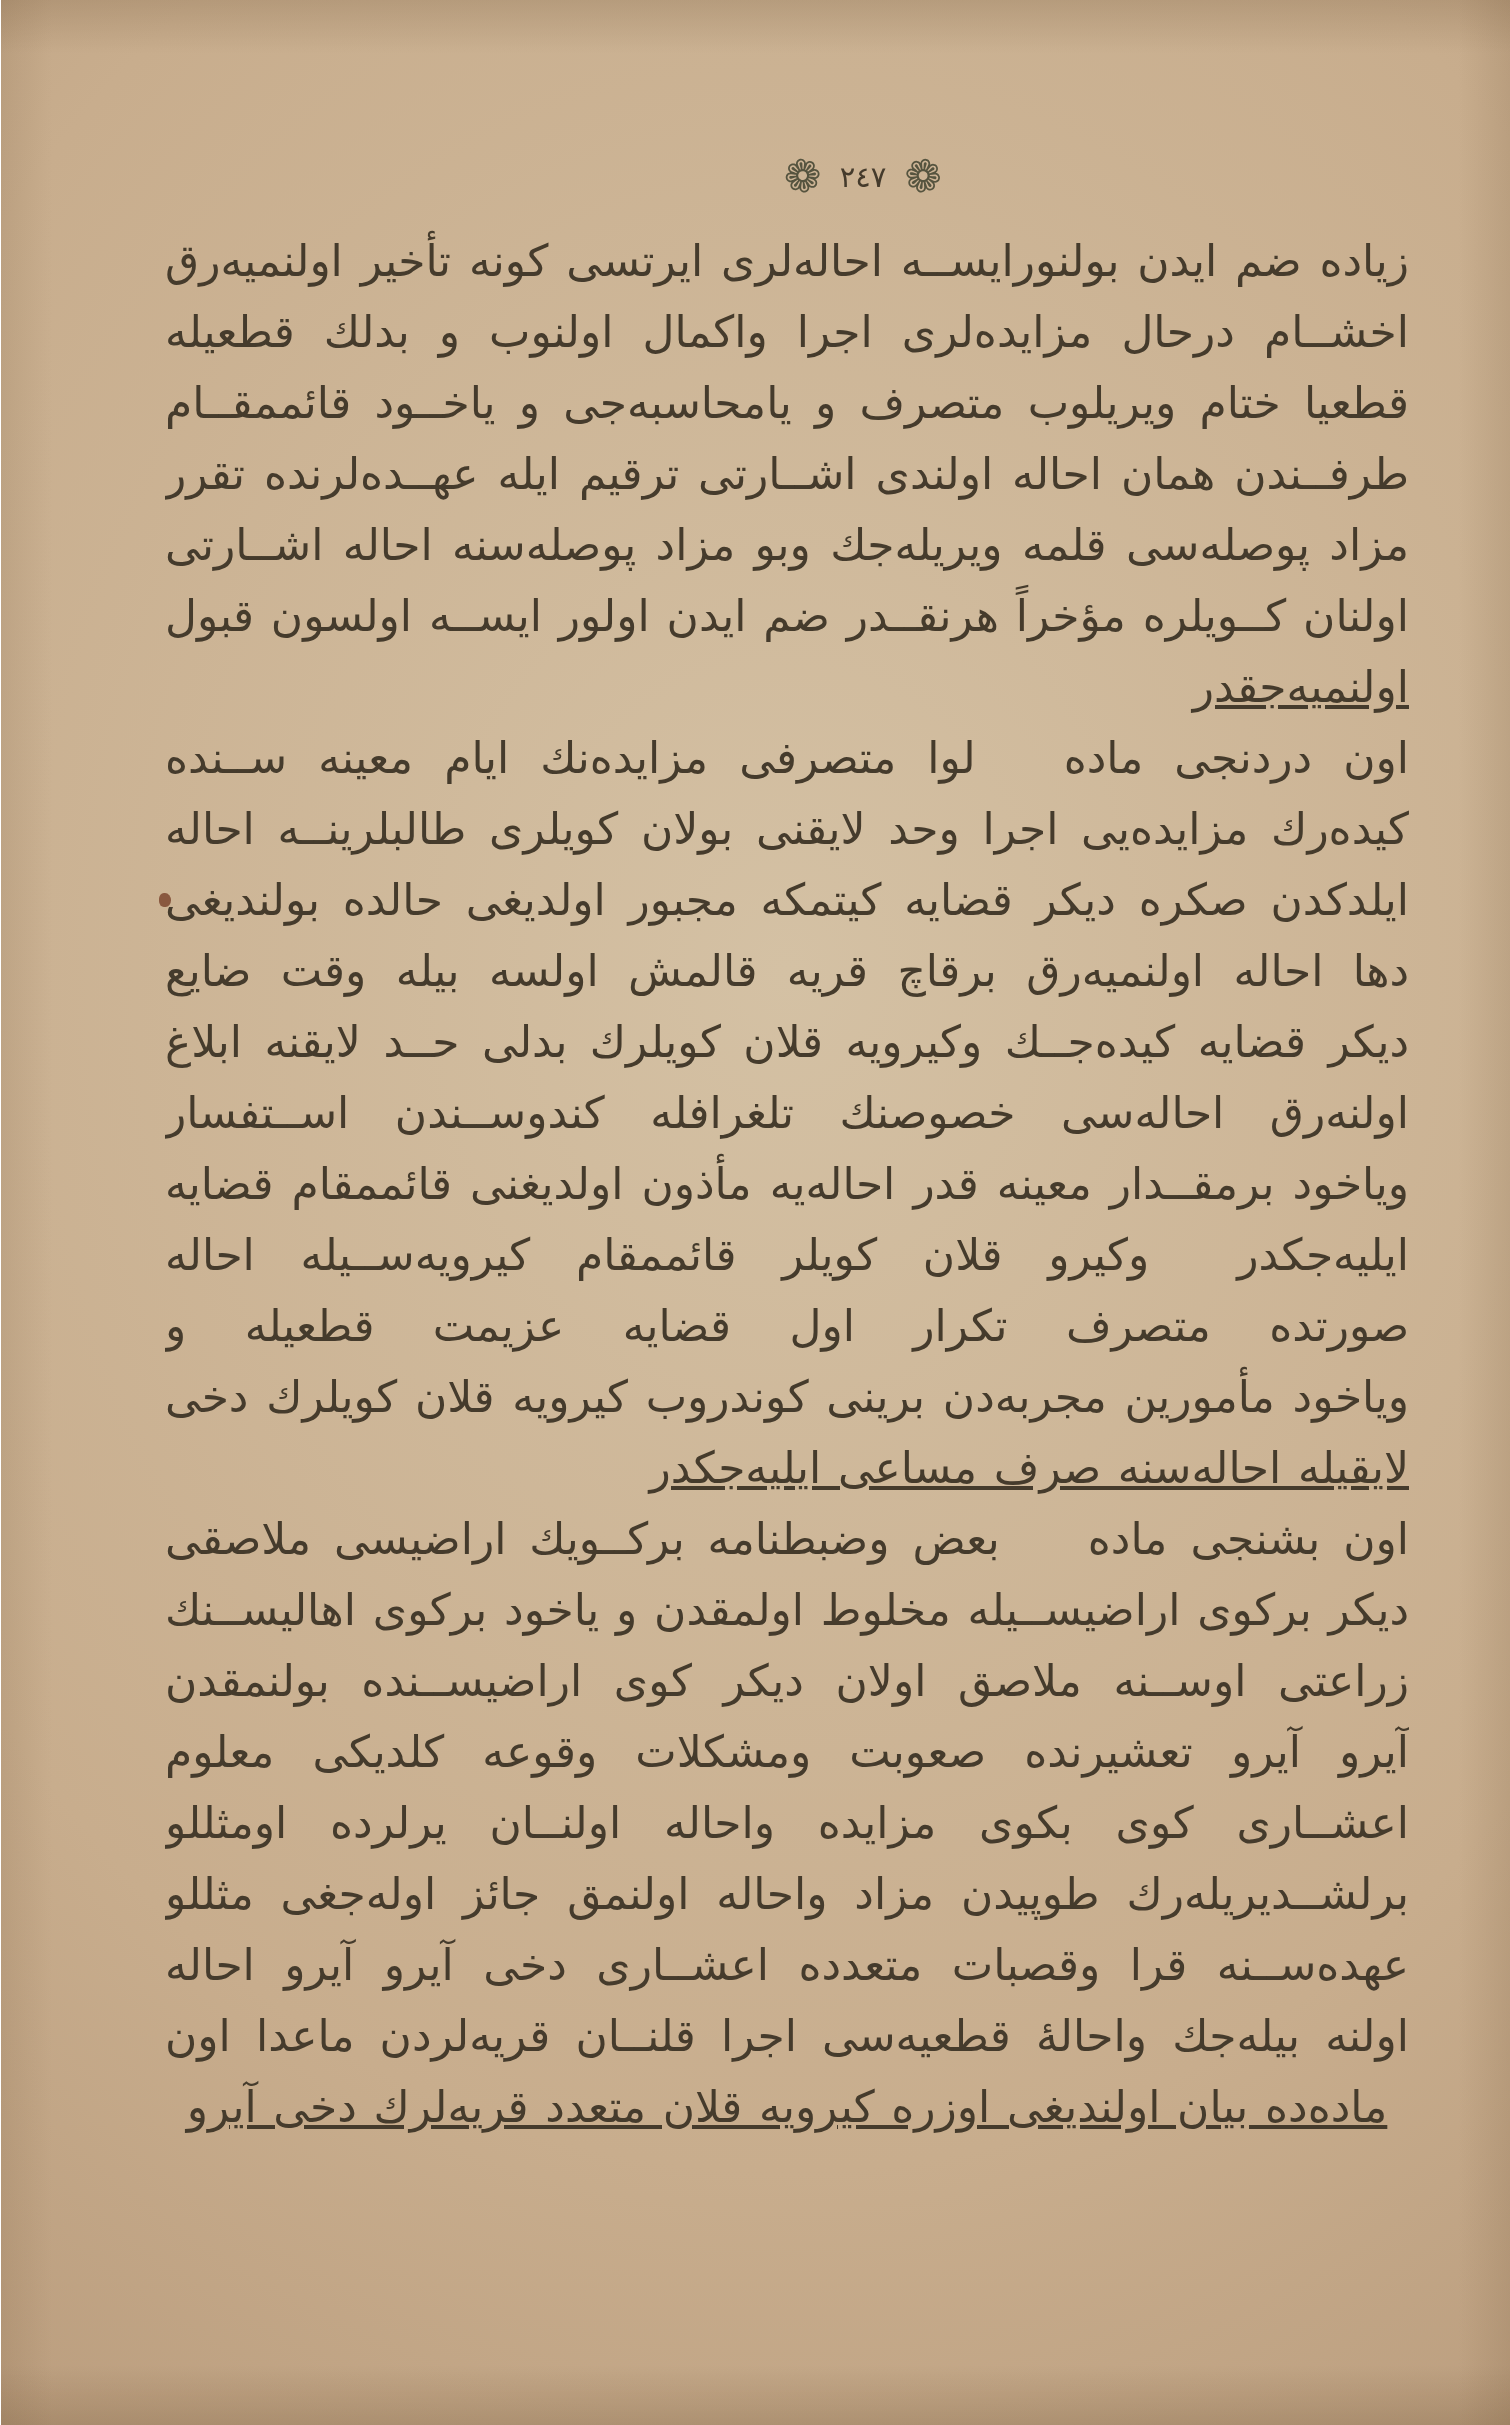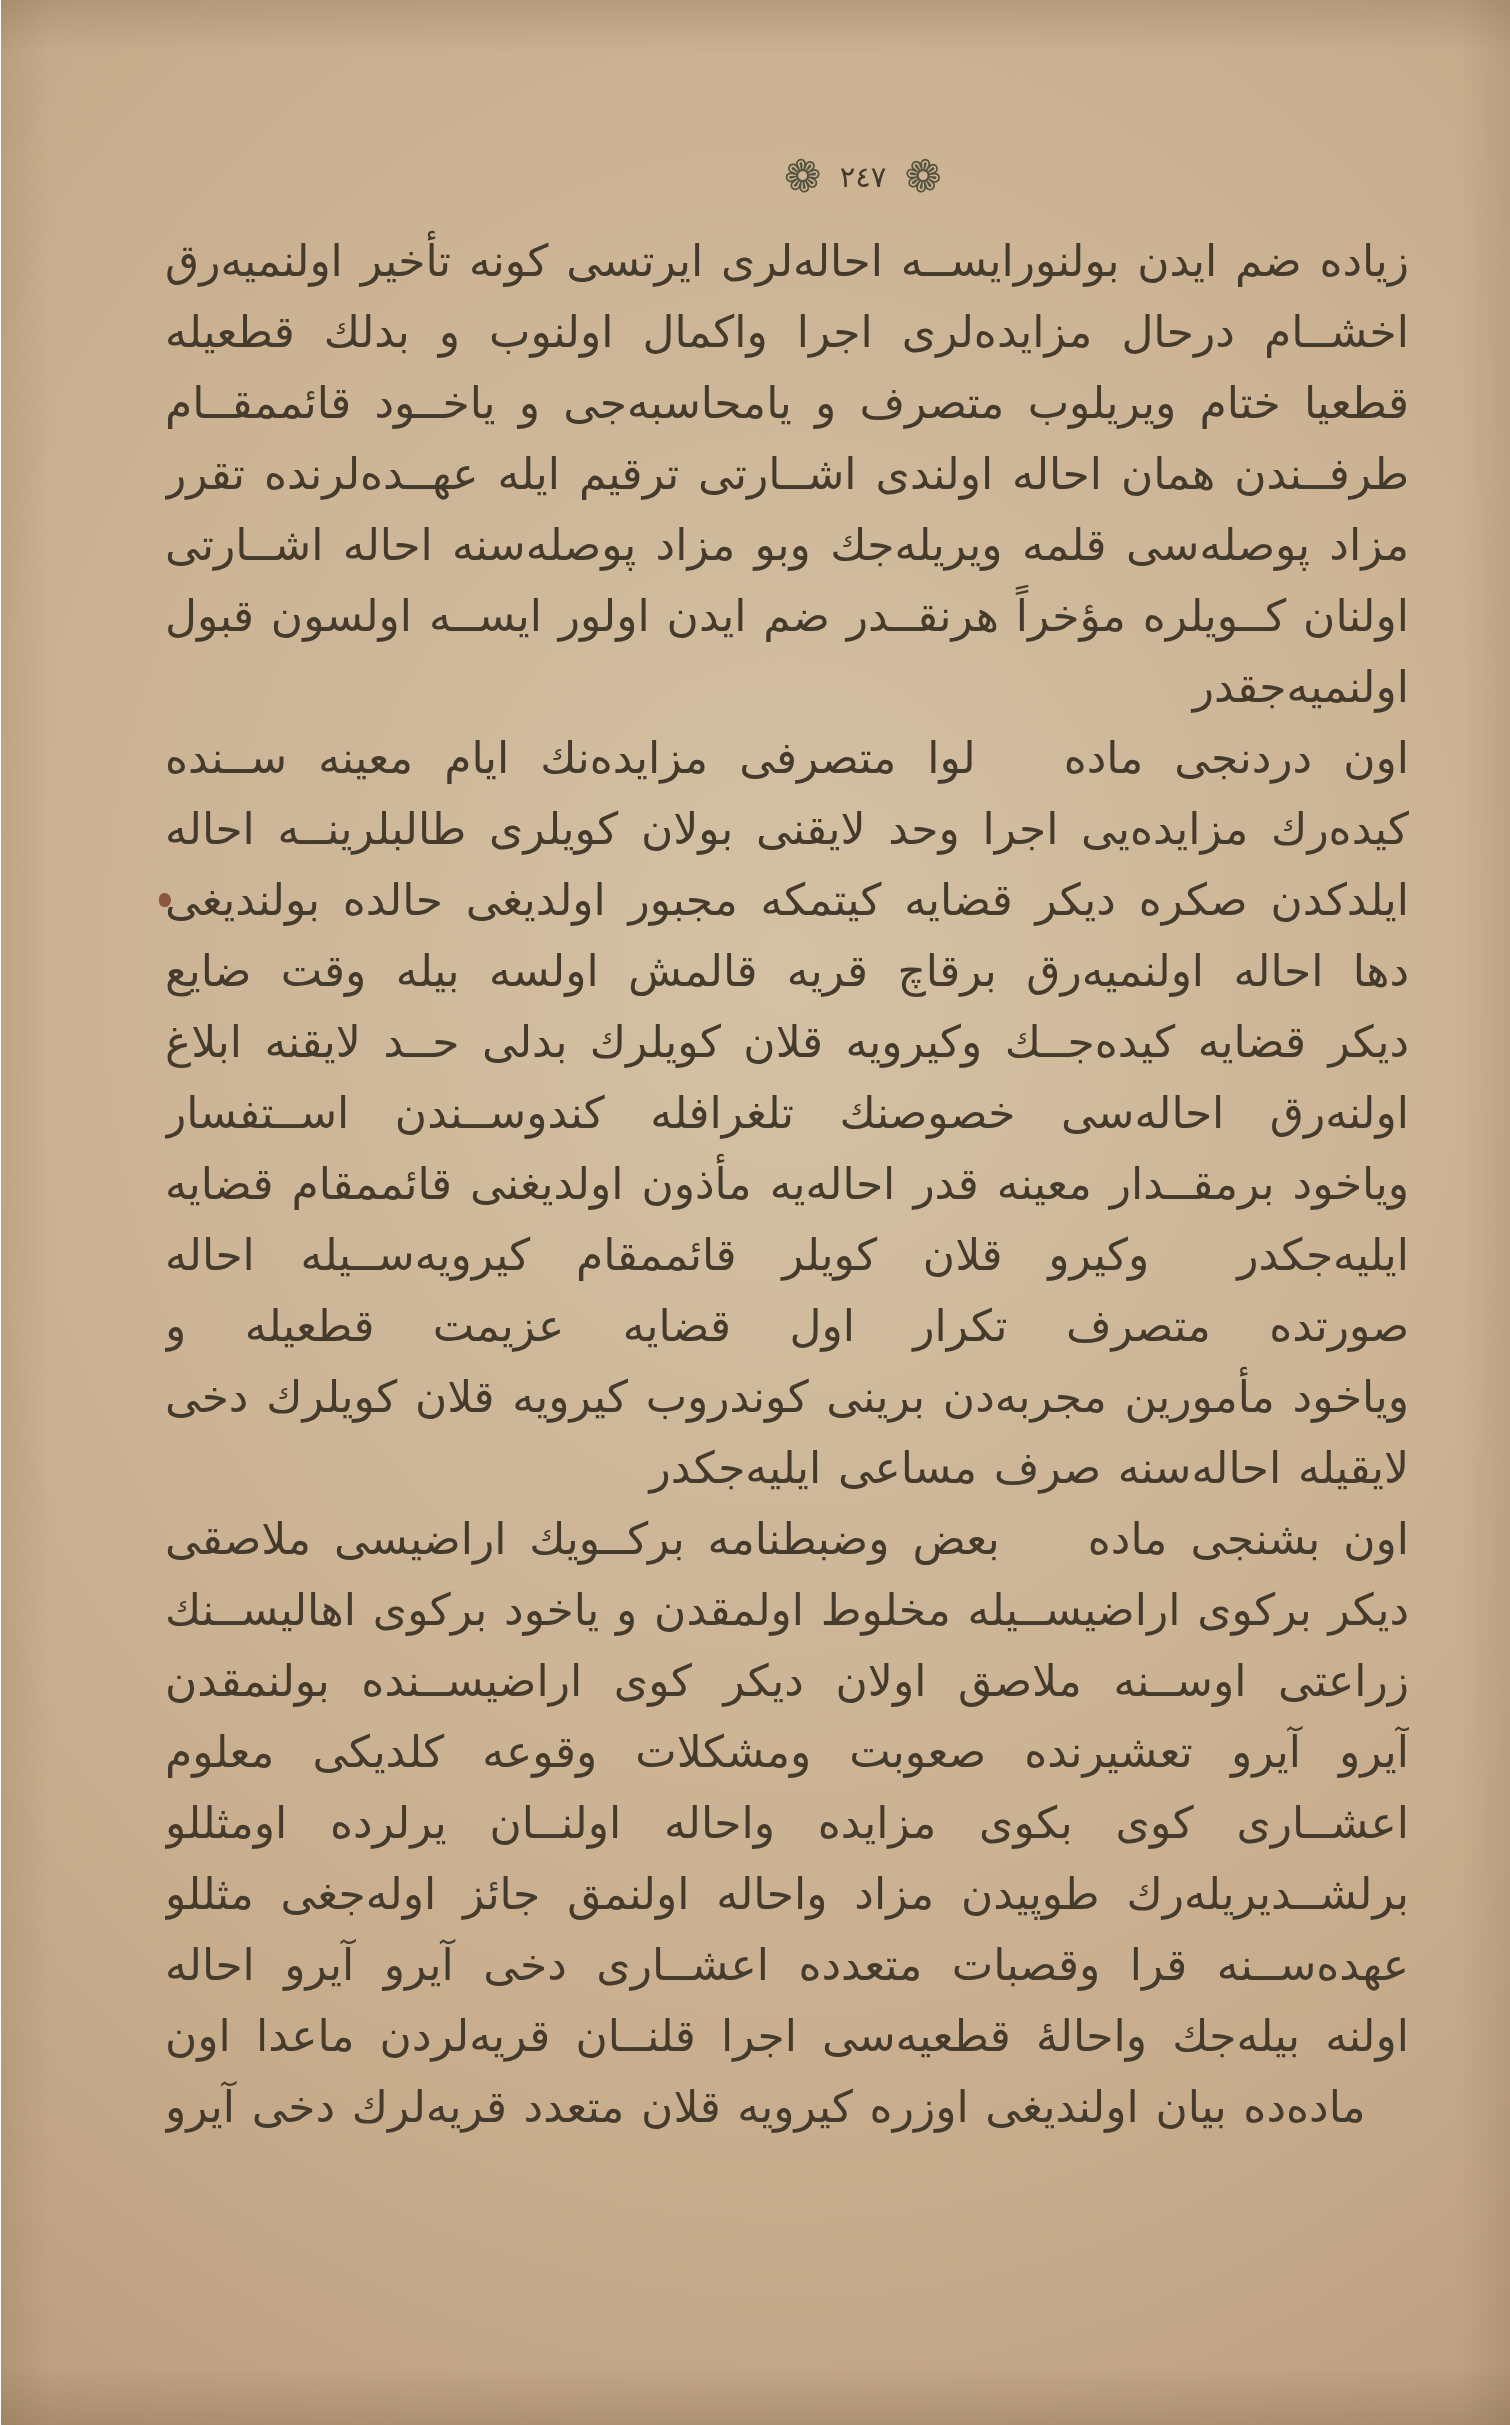--- a/index.html
+++ b/index.html
@@ -59,22 +59,23 @@
     font-size: 44px;
     white-space: normal;
     overflow: hidden;
     word-spacing: 2.7px;
   }
   .line.just {
     text-align: justify;
     text-align-last: justify;
   }
   .line.short {
-    text-align: left;
+    text-align: center;
     text-align-last: right;
+    text-decoration: underline;
   }
   .speck {
     position: absolute;
     left: 159px;
     top: 893px;
     width: 11.6px;
     height: 14.3px;
     border-radius: 50% 60% 55% 50%;
     background: var(--speck, #7d4830);
     opacity: 0.85;

